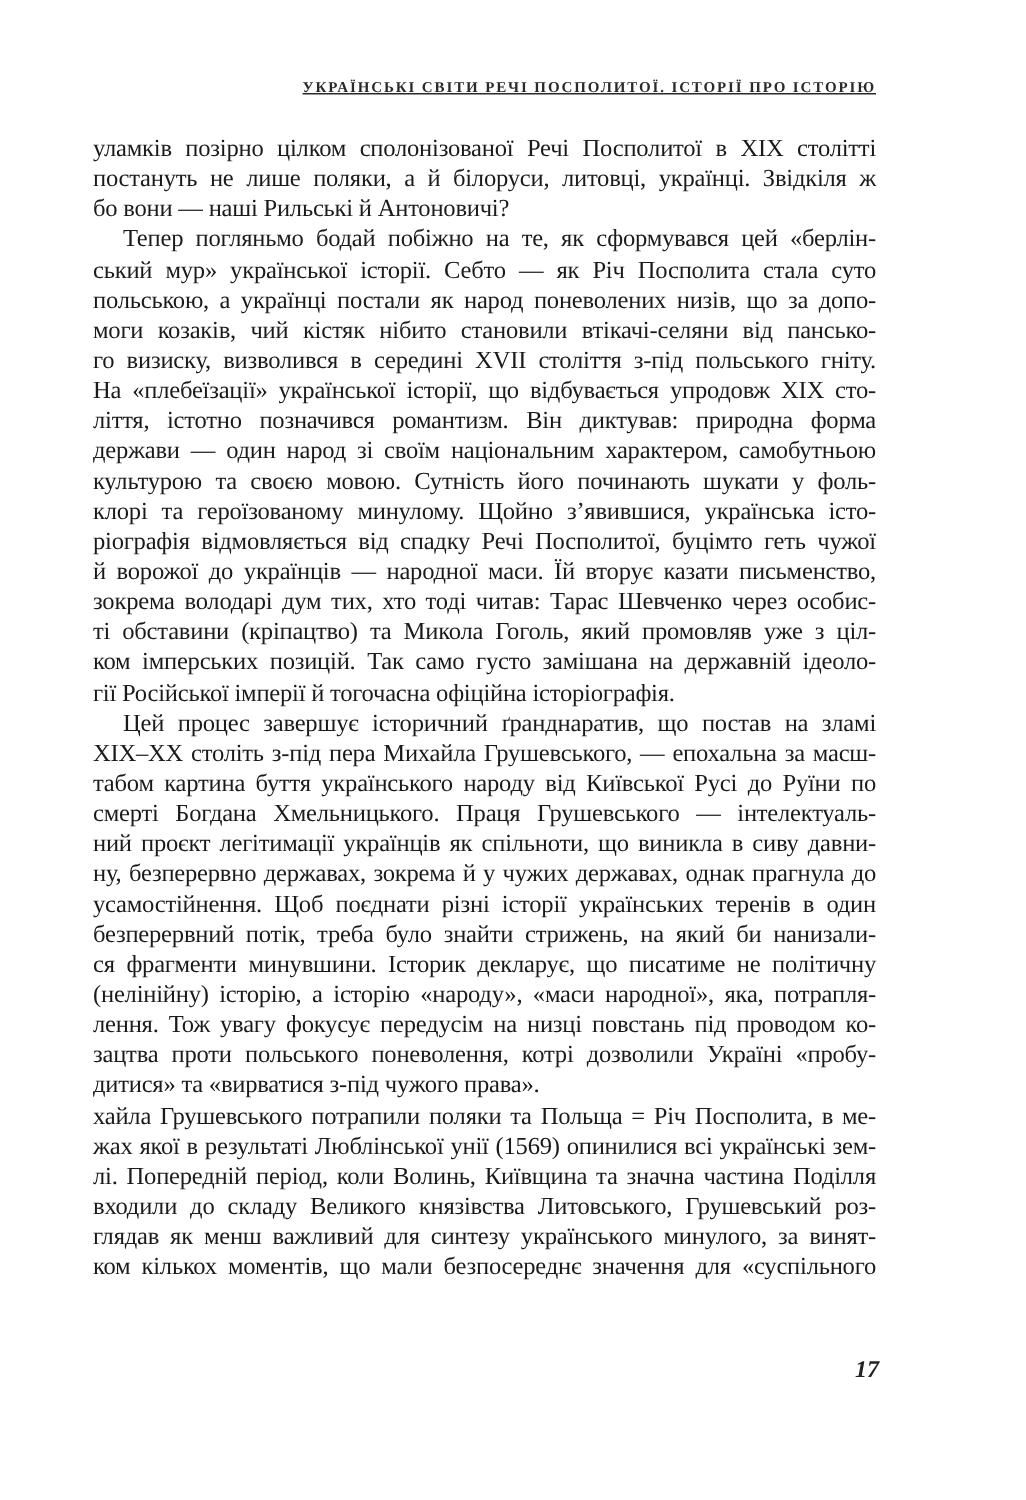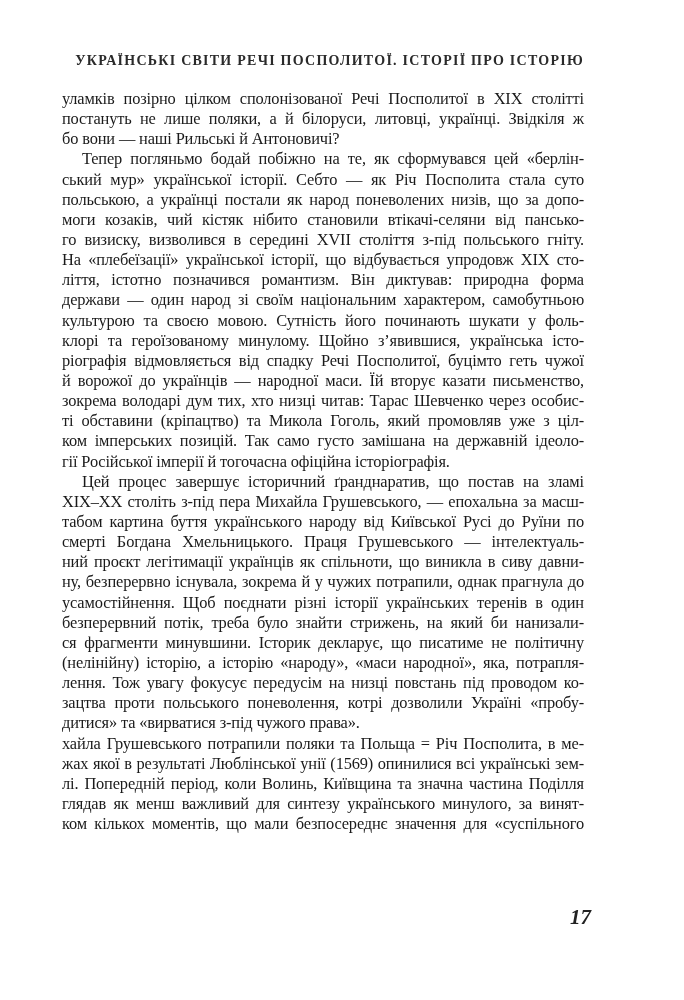--- a/index.html
+++ b/index.html
@@ -14,25 +14,26 @@
       overflow: hidden;
       color: #1a1a1a;
       font-family: "Liberation Serif", "DejaVu Serif", serif;
     }
     .running-header {
       position: absolute;
       top: 53px;
       left: 62px;
       width: 522px;
       text-align: right;
-      font-size: 14px;
+      font-size: 10px;
       letter-spacing: 1.25px;
       font-weight: bold;
       color: #2a2a2a;
       white-space: nowrap;
+      text-decoration: underline;
     }
     .body-text {
       position: absolute;
       top: 89px;
       left: 62px;
       width: 522px;
     }
     .line {
       display: block;
       height: 20.15px;
@@ -46,21 +47,21 @@
     .line.indent {
       padding-left: 20px;
     }
     .line.last {
       text-align-last: left;
     }
     .page-number {
       position: absolute;
       top: 905px;
       left: 570px;
-      font-size: 21px;
+      font-size: 16px;
       font-style: italic;
       font-weight: bold;
       color: #222;
     }
   </style>
 </head>
 <body>
 
 <div class="running-header">УКРАЇНСЬКІ СВІТИ РЕЧІ ПОСПОЛИТОЇ. ІСТОРІЇ ПРО ІСТОРІЮ</div>
 
@@ -73,37 +74,38 @@
     <span class="line">польською, а українці постали як народ поневолених низів, що за допо-</span>
     <span class="line">моги козаків, чий кістяк нібито становили втікачі-селяни від пансько-</span>
     <span class="line">го визиску, визволився в середині XVII століття з-під польського гніту.</span>
     <span class="line">На «плебеїзації» української історії, що відбувається упродовж XIX сто-</span>
     <span class="line">ліття, істотно позначився романтизм. Він диктував: природна форма</span>
     <span class="line">держави — один народ зі своїм національним характером, самобутньою</span>
     <span class="line">культурою та своєю мовою. Сутність його починають шукати у фоль-</span>
     <span class="line">клорі та героїзованому минулому. Щойно з’явившися, українська істо-</span>
     <span class="line">ріографія відмовляється від спадку Речі Посполитої, буцімто геть чужої</span>
     <span class="line">й ворожої до українців — народної маси. Їй вторує казати письменство,</span>
-    <span class="line">зокрема володарі дум тих, хто низці читав: Тарас Шевченко через особис-</span>
+    <span class="line">зокрема володарі дум тих, хто тоді читав: Тарас Шевченко через особис-</span>
     <span class="line">ті обставини (кріпацтво) та Микола Гоголь, який промовляв уже з ціл-</span>
     <span class="line">ком імперських позицій. Так само густо замішана на державній ідеоло-</span>
     <span class="line last">гії Російської імперії й тогочасна офіційна історіографія.</span>
     <span class="line indent">Цей процес завершує історичний ґранднаратив, що постав на зламі</span>
     <span class="line">XIX–XX століть з-під пера Михайла Грушевського, — епохальна за масш-</span>
     <span class="line">табом картина буття українського народу від Київської Русі до Руїни по</span>
     <span class="line">смерті Богдана Хмельницького. Праця Грушевського — інтелектуаль-</span>
     <span class="line">ний проєкт легітимації українців як спільноти, що виникла в сиву давни-</span>
-    <span class="line">ну, безперервно існувала, зокрема й у чужих потрапили, однак прагнула до</span>
+    <span class="line">ну, безперервно державах, зокрема й у чужих державах, однак прагнула до</span>
     <span class="line">усамостійнення. Щоб поєднати різні історії українських теренів в один</span>
     <span class="line">безперервний потік, треба було знайти стрижень, на який би нанизали-</span>
     <span class="line">ся фрагменти минувшини. Історик декларує, що писатиме не політичну</span>
     <span class="line">(нелінійну) історію, а історію «народу», «маси народної», яка, потрапля-</span>
     <span class="line">лення. Тож увагу фокусує передусім на низці повстань під проводом ко-</span>
     <span class="line">зацтва проти польського поневолення, котрі дозволили Україні «пробу-</span>
     <span class="line last">дитися» та «вирватися з-під чужого права».</span>
     <span class="line">хайла Грушевського потрапили поляки та Польща = Річ Посполита, в ме-</span>
     <span class="line">жах якої в результаті Люблінської унії (1569) опинилися всі українські зем-</span>
     <span class="line">лі. Попередній період, коли Волинь, Київщина та значна частина Поділля</span>
+    <span class="line">входили до складу Великого князівства Литовського, Грушевський роз-</span>
     <span class="line">глядав як менш важливий для синтезу українського минулого, за винят-</span>
     <span class="line">ком кількох моментів, що мали безпосереднє значення для «суспільного</span>
   </div>
 
 <div class="page-number">17</div>
 
 </body></html>

